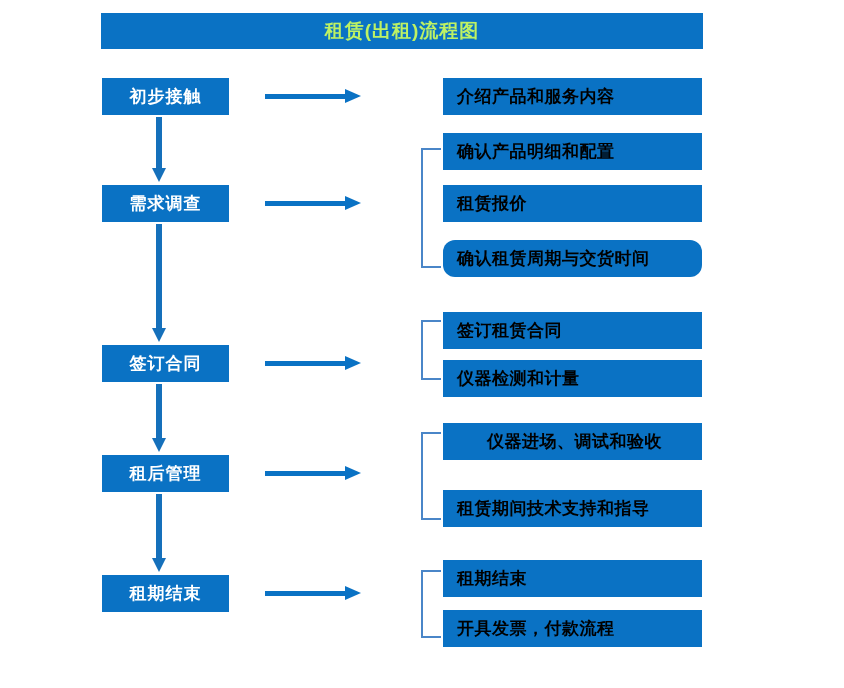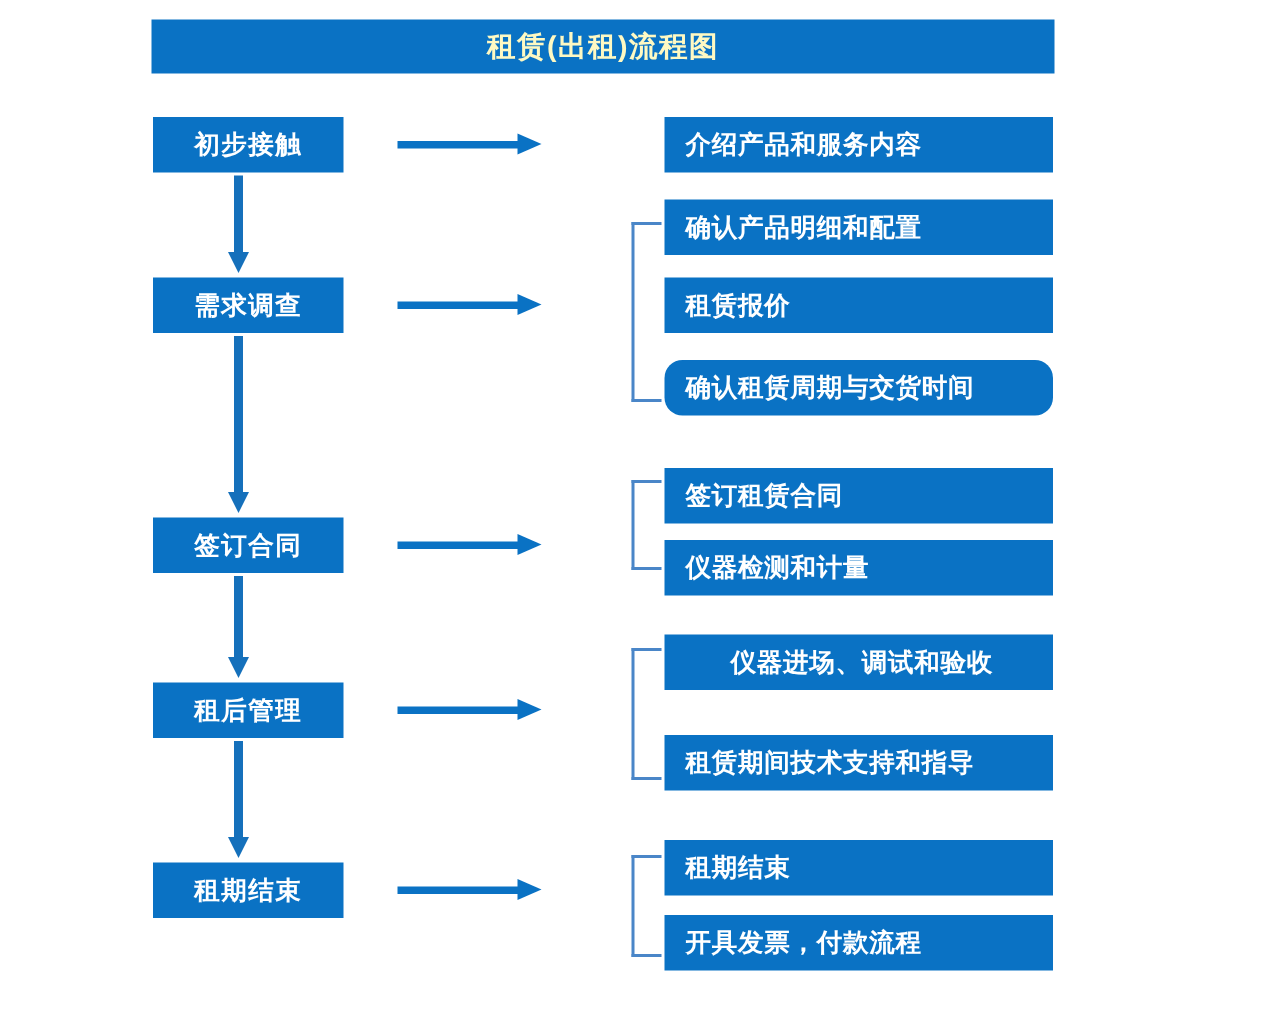--- a/index.html
+++ b/index.html
@@ -21,21 +21,21 @@
   }
 
   
   .title-bar {
     position: absolute;
     left: 101px;
     top: 13px;
     width: 602px;
     height: 36px;
     background: #0a72c4;
-    color: #fef9c3;
+    color: #bef264;
     display: flex;
     align-items: center;
     justify-content: center;
     font-size: 19px;
     font-weight: bold;
     letter-spacing: 1px;
     white-space: nowrap;
   }
 
   
@@ -55,21 +55,21 @@
     white-space: nowrap;
   }
 
   
   .detail-box {
     position: absolute;
     left: 443px;
     width: 259px;
     height: 37px;
     background: #0a72c4;
-    color: #ffffff;
+    color: #000000;
     display: flex;
     align-items: center;
     font-size: 17px;
     font-weight: bold;
     padding-left: 14px;
     box-sizing: border-box;
     letter-spacing: 0.5px;
     white-space: nowrap;
   }
 

